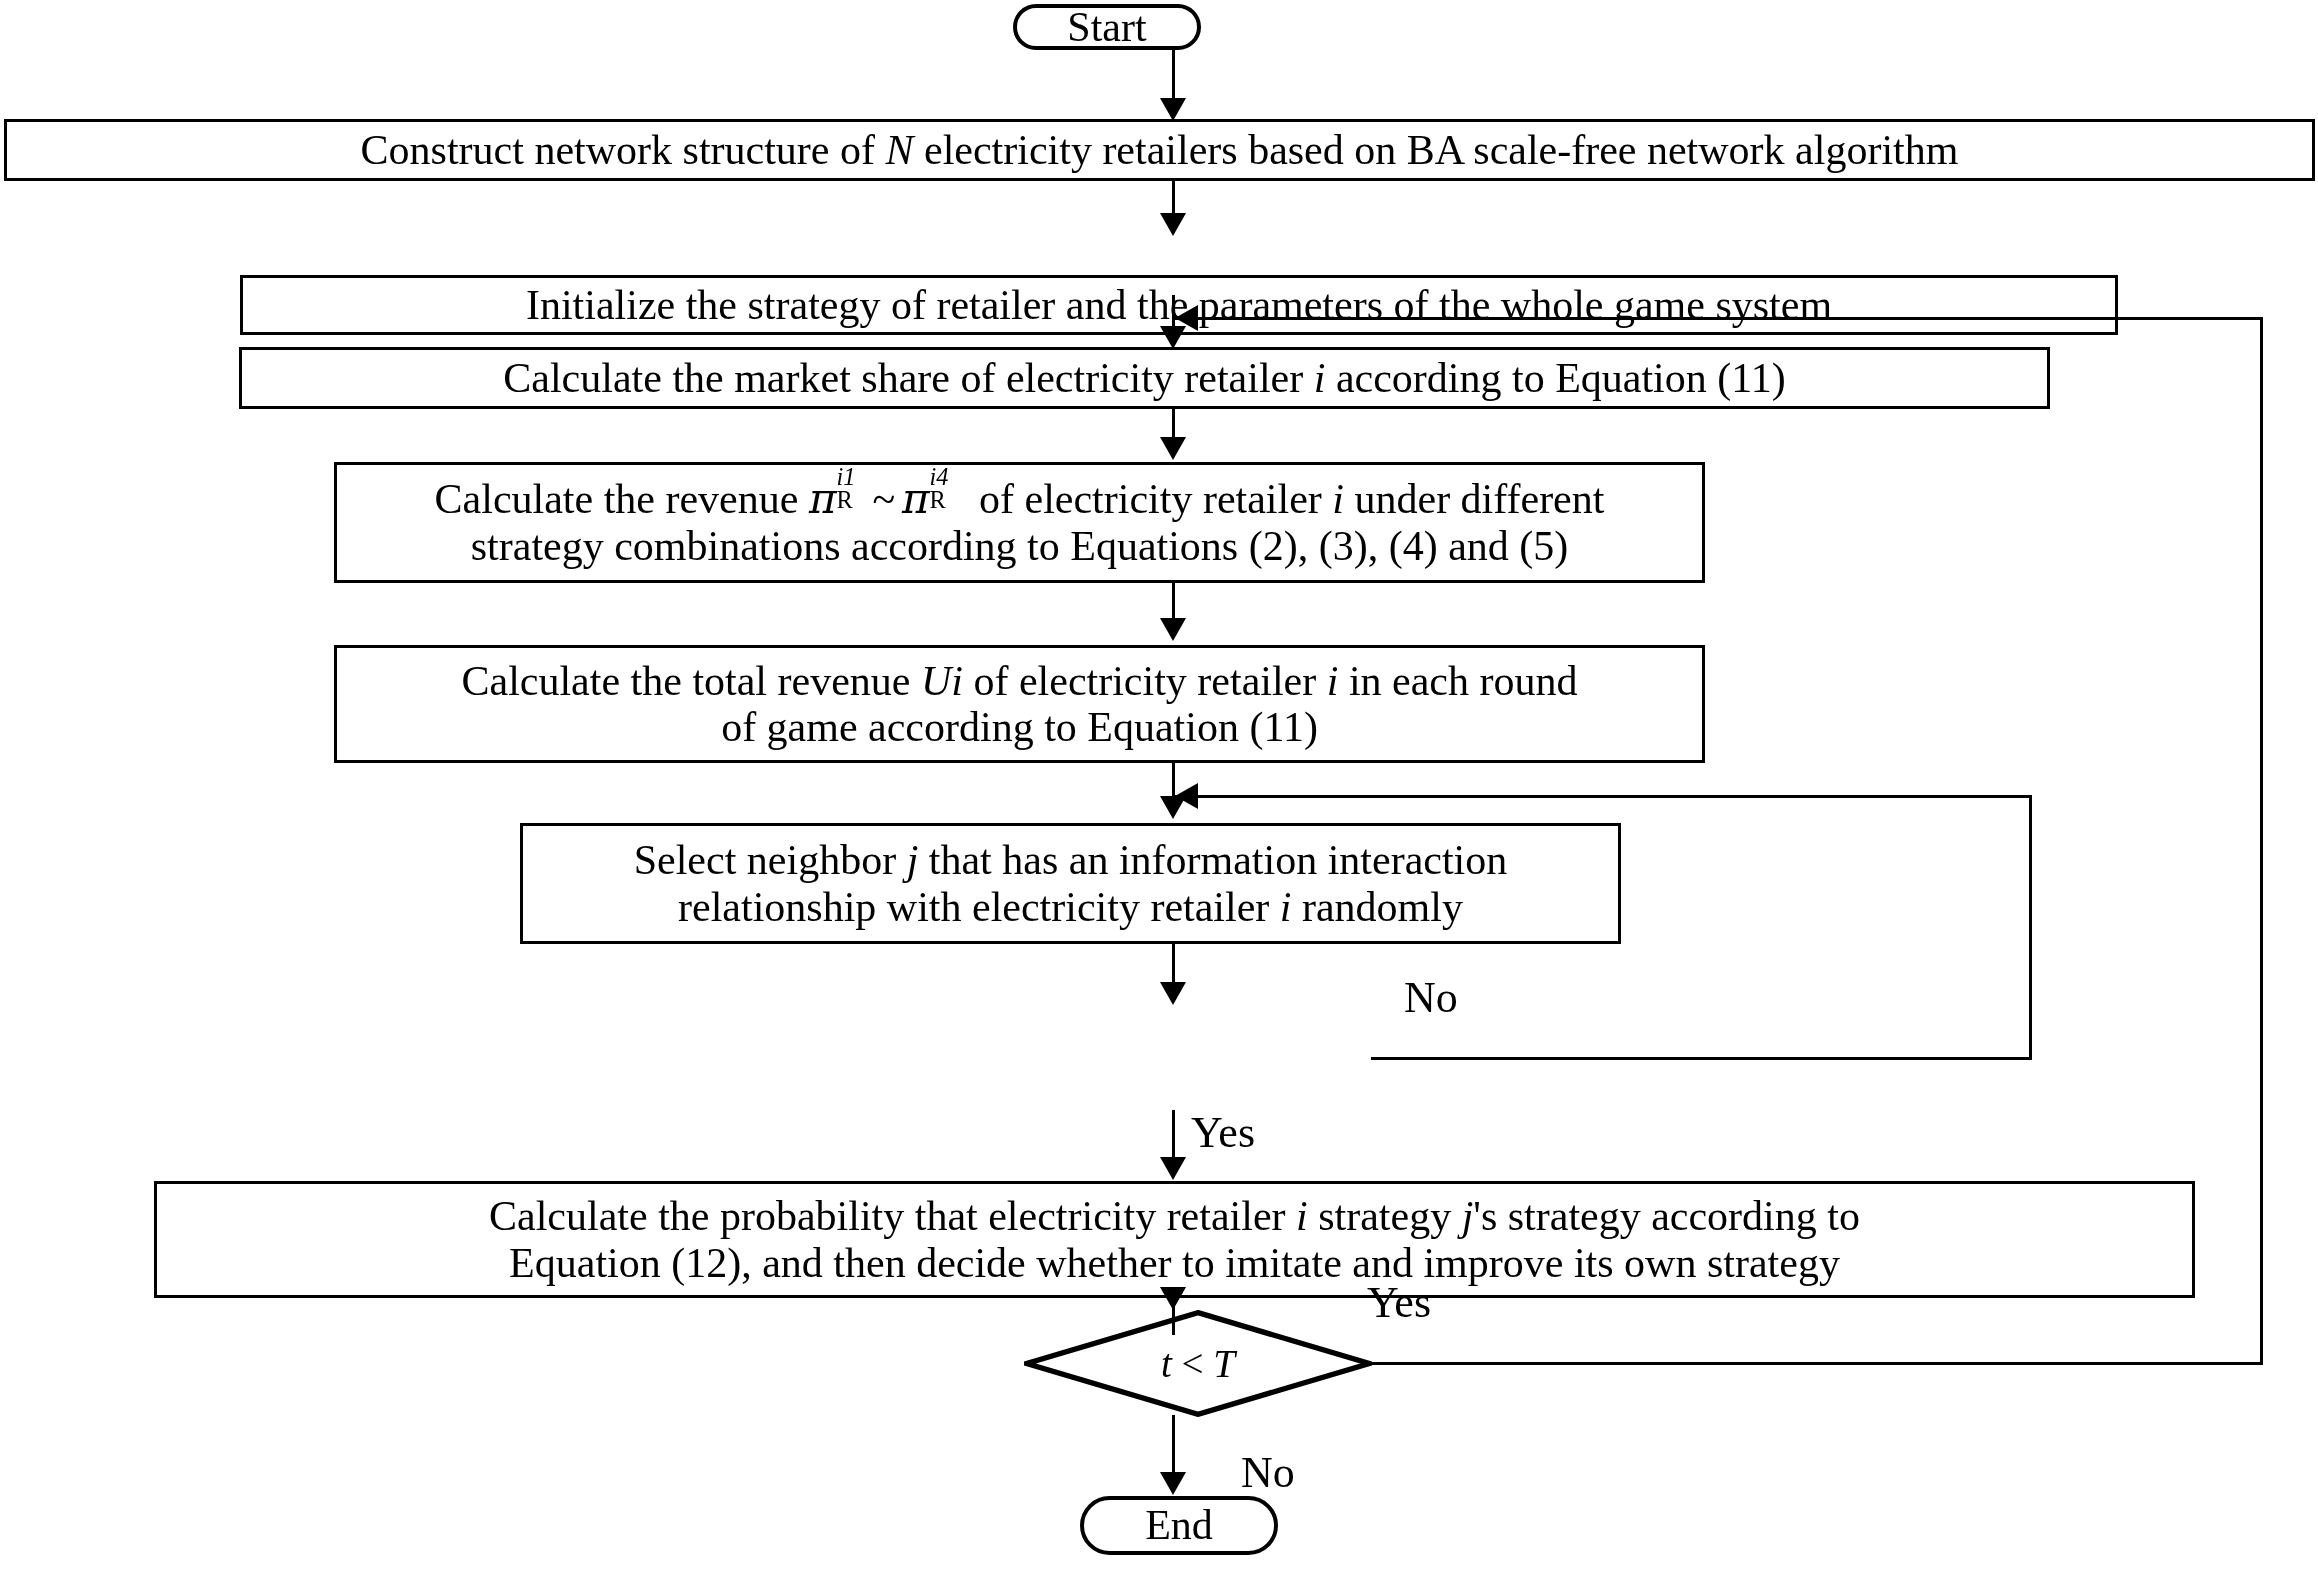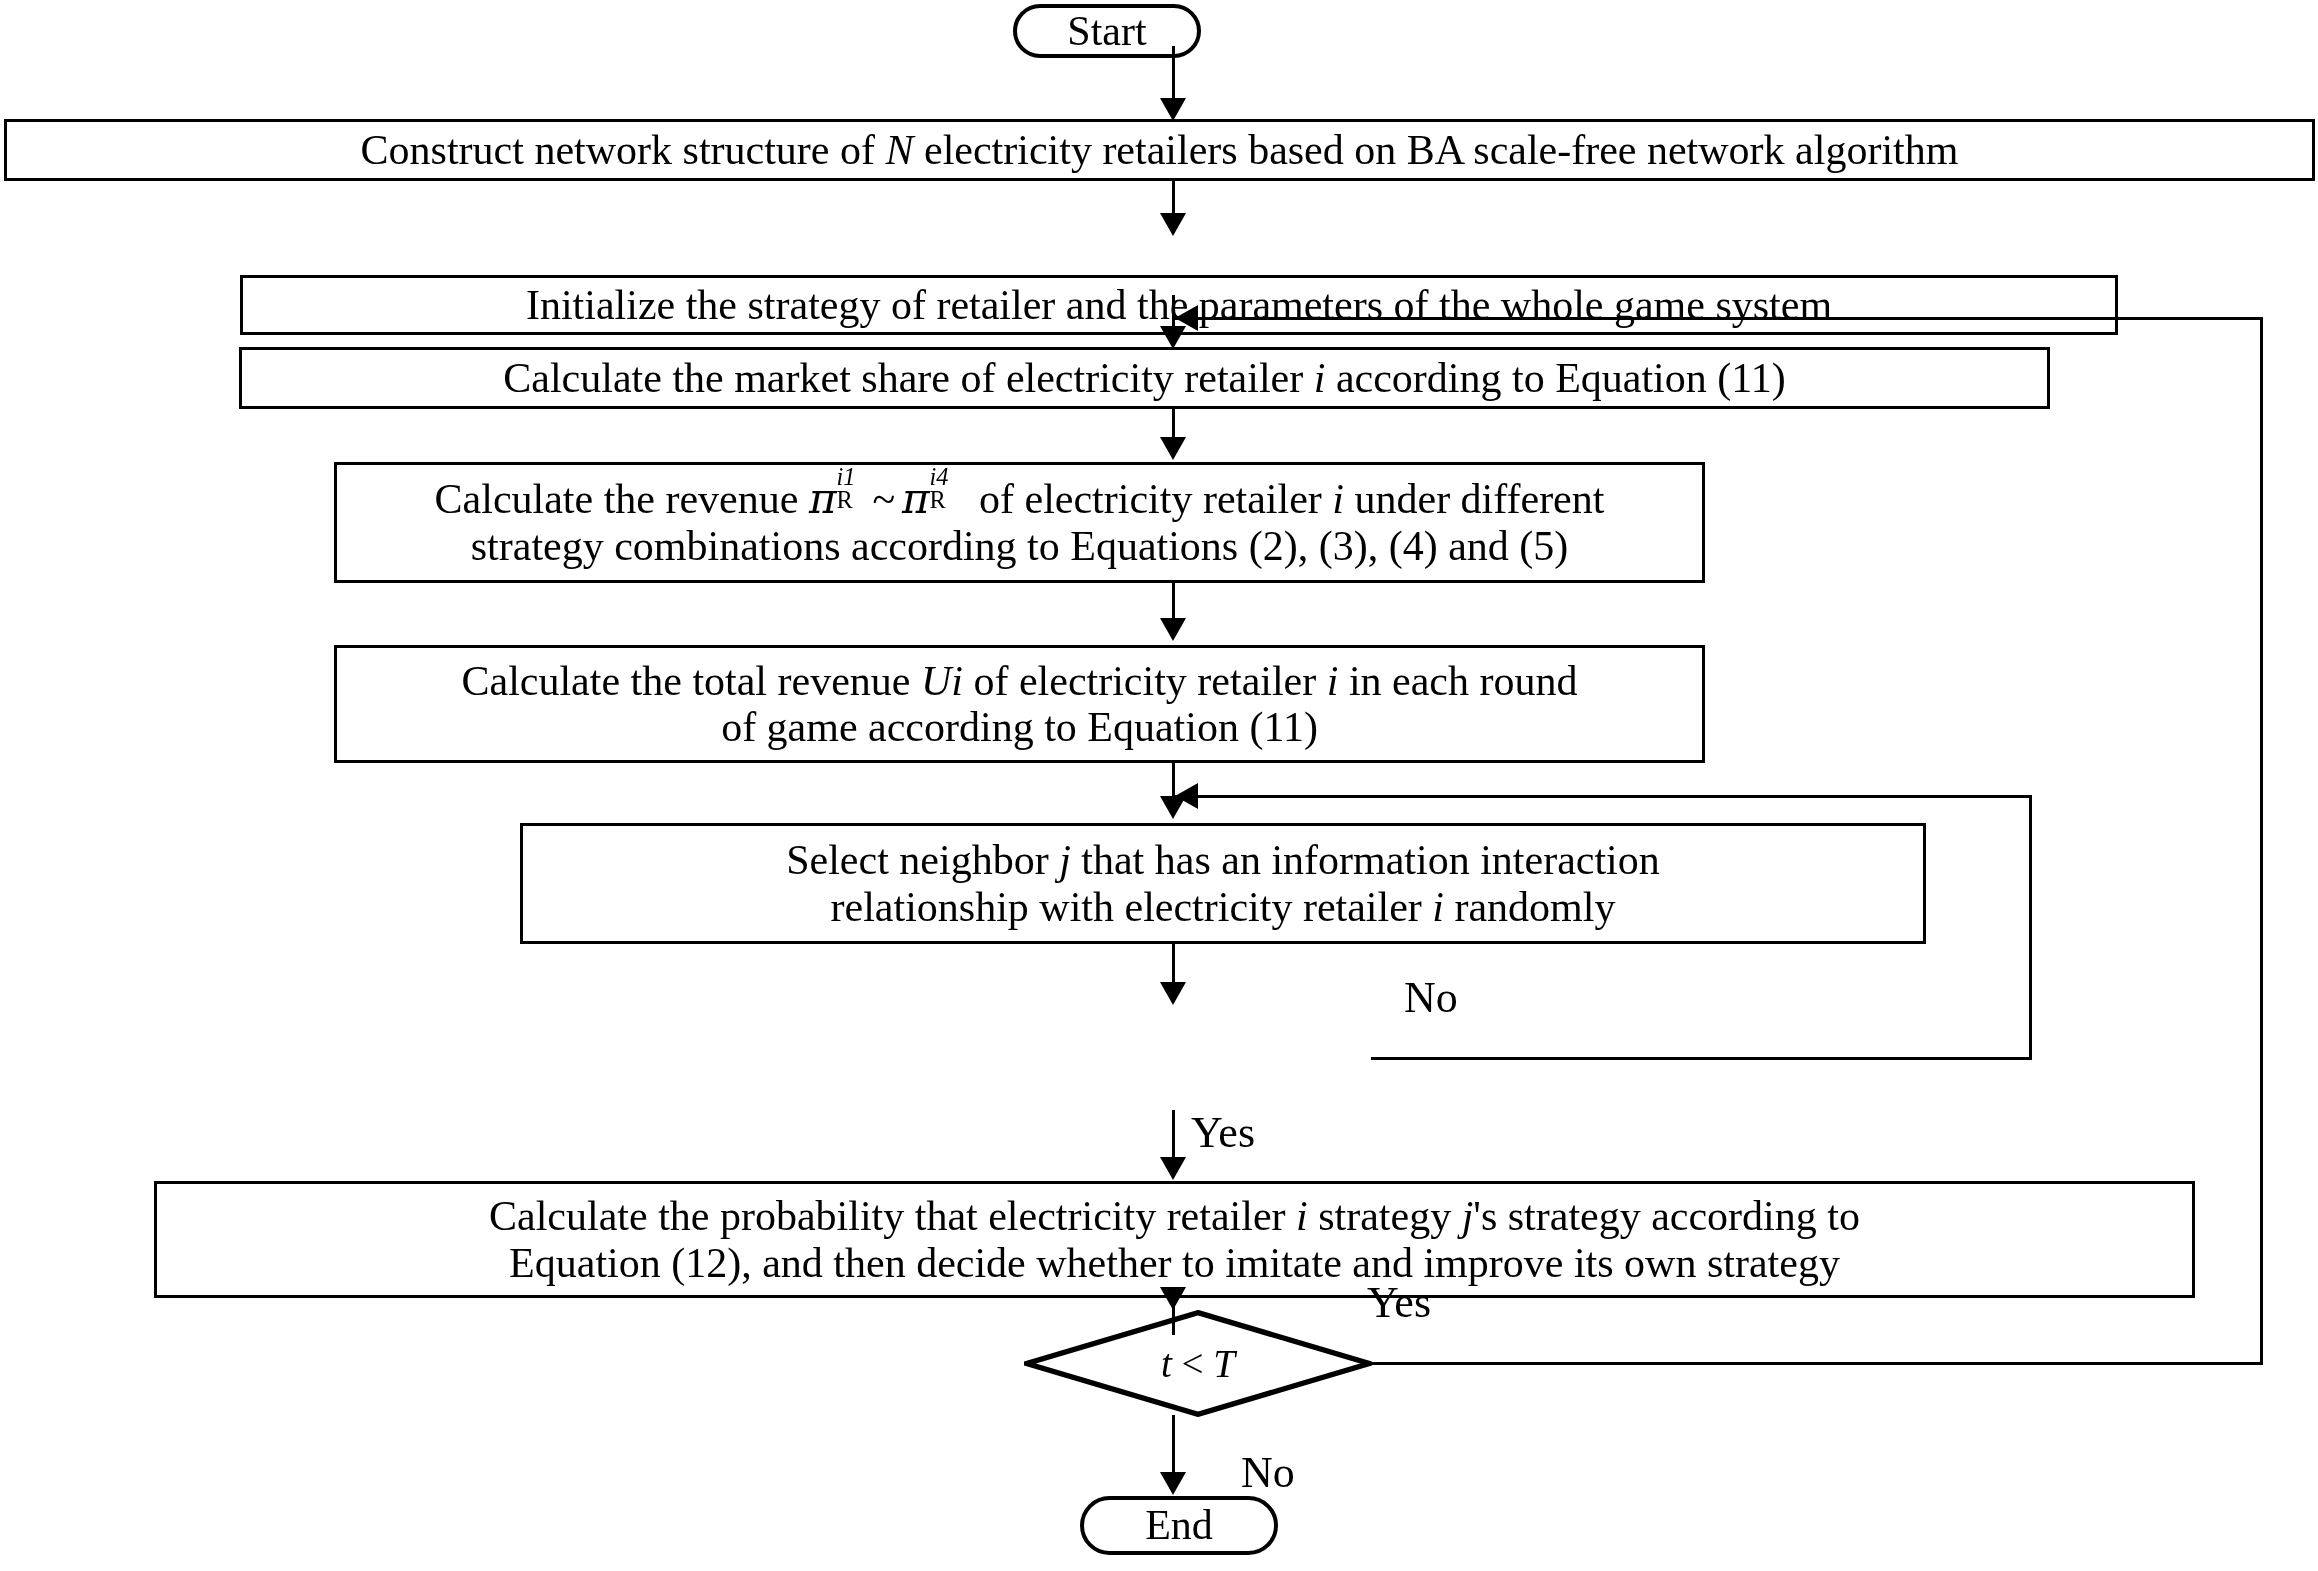--- a/index.html
+++ b/index.html
@@ -73,21 +73,21 @@
   }
   .elabel{
     position:absolute;font-size:44px;white-space:nowrap;
   }
 </style>
 </head>
 <body>
 
 <div id="canvas">
 
-  <div class="node terminator" style="left:1013px;top:4px;width:188px;height:54px;">
+  <div class="node terminator" style="left:1013px;top:4px;width:188px;height:46px;">
     <span class="inner">Start</span>
   </div>
 
   <div class="node" style="left:4px;top:119px;width:2311px;height:62px;">
     <span class="inner"><span>Construct network structure of </span><span class="it">N</span><span> electricity retailers based on BA scale-free network algorithm</span></span>
   </div>
 
   <div class="node" style="left:240px;top:235px;width:1878px;height:60px;margin-top:40px;">
     <span class="inner">Initialize the strategy of retailer and the parameters of the whole game system</span>
   </div>
@@ -103,21 +103,21 @@
     </span>
   </div>
 
   <div class="node" style="left:334px;top:645px;width:1371px;height:118px;">
     <span class="inner">
       <span>Calculate the total revenue </span><span class="it">Ui</span><span> of electricity retailer </span><span class="it">i</span><span> in each round</span><br>
       <span>of game according to  Equation (11)</span>
     </span>
   </div>
 
-  <div class="node" style="left:520px;top:823px;width:1406px;height:121px;">
+  <div class="node" style="left:520px;top:823px;width:1101px;height:121px;">
     <span class="inner">
       <span>Select neighbor </span><span class="it">j</span><span> that has an information interaction</span><br>
       <span>relationship with electricity retailer </span><span class="it">i</span><span> randomly</span>
     </span>
   </div>
 
 
   <div class="node" style="left:154px;top:1181px;width:2041px;height:117px;">
     <span class="inner">
       <span>Calculate the probability that electricity retailer </span><span class="it">i</span><span> strategy </span><span class="it">j</span><span>'s strategy according to</span><br>

